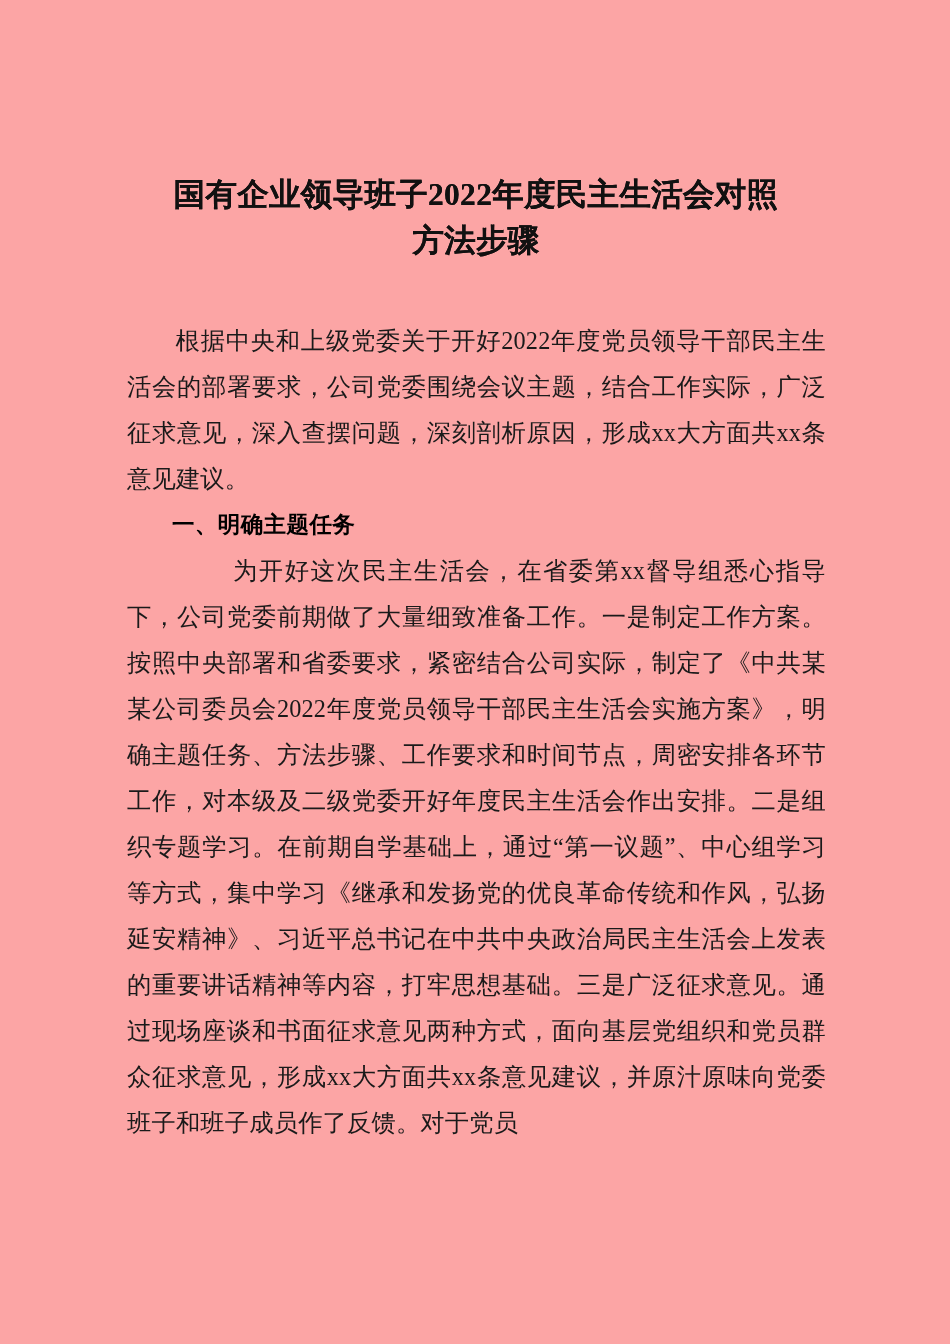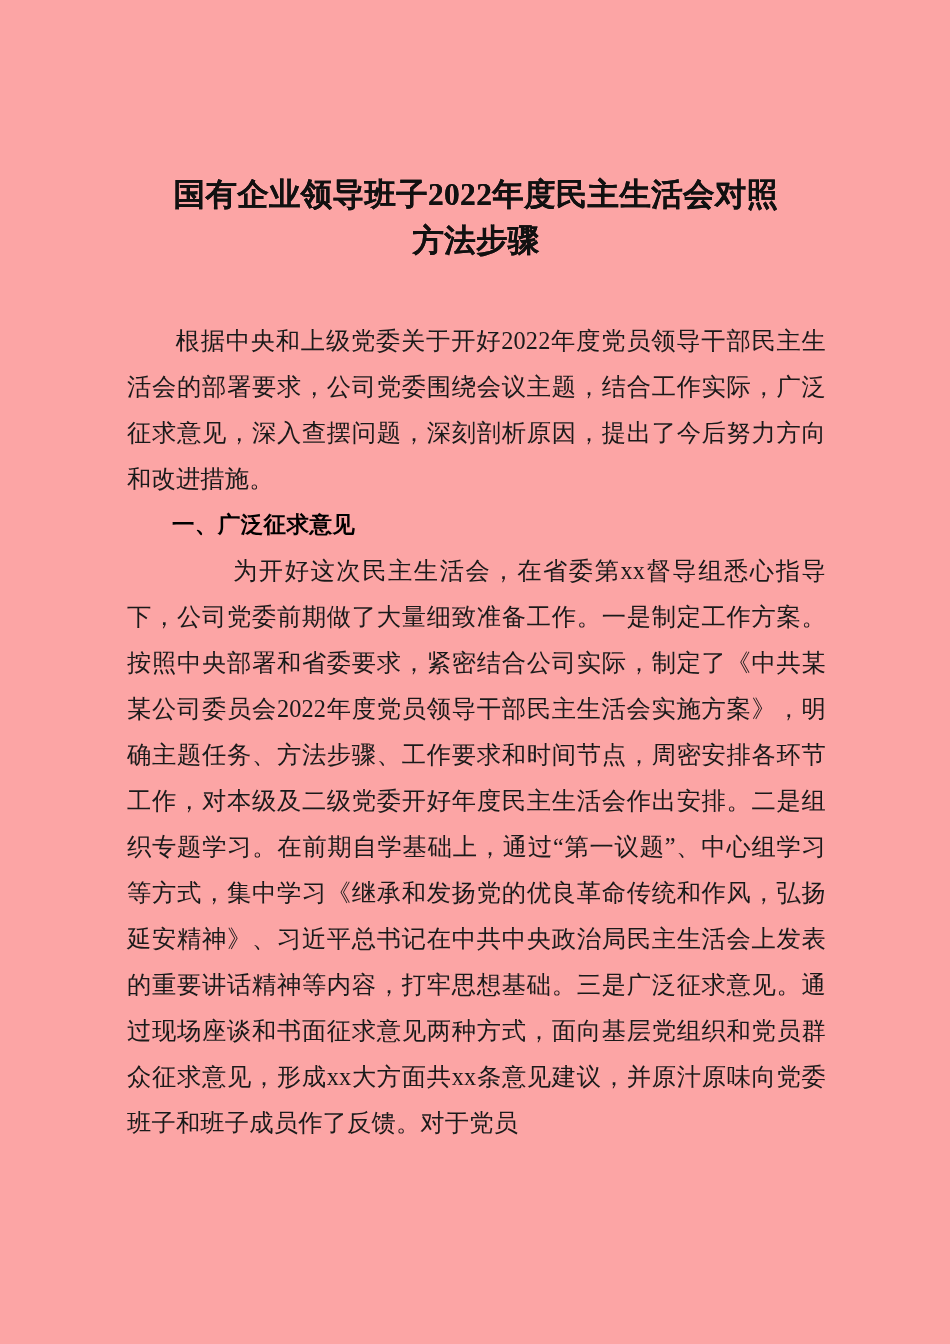--- a/index.html
+++ b/index.html
@@ -83,21 +83,21 @@
 
 <div class="page">
 
   <div class="doc-title">
     <div>国有企业领导班子2022年度民主生活会对照</div>
     <div>方法步骤</div>
   </div>
 
   <div class="body-block">
 
-    <p class="para indent-2">根据中央和上级党委关于开好2022年度党员领导干部民主生活会的部署要求，公司党委围绕会议主题，结合工作实际，广泛征求意见，深入查摆问题，深刻剖析原因，提出了今后努力方向和改进措施。</p>
+    <p class="para indent-2">根据中央和上级党委关于开好2022年度党员领导干部民主生活会的部署要求，公司党委围绕会议主题，结合工作实际，广泛征求意见，深入查摆问题，深刻剖析原因，形成xx大方面共xx条意见建议。</p>
 
-    <h2 class="section-heading">一、广泛征求意见</h2>
+    <h2 class="section-heading">一、明确主题任务</h2>
 
     <p class="para indent-3">为开好这次民主生活会，在省委第xx督导组悉心指导下，公司党委前期做了大量细致准备工作。一是制定工作方案。按照中央部署和省委要求，紧密结合公司实际，制定了《中共某某公司委员会2022年度党员领导干部民主生活会实施方案》，明确主题任务、方法步骤、工作要求和时间节点，周密安排各环节工作，对本级及二级党委开好年度民主生活会作出安排。二是组织专题学习。在前期自学基础上，通过“第一议题”、中心组学习等方式，集中学习《继承和发扬党的优良革命传统和作风，弘扬延安精神》、习近平总书记在中共中央政治局民主生活会上发表的重要讲话精神等内容，打牢思想基础。三是广泛征求意见。通过现场座谈和书面征求意见两种方式，面向基层党组织和党员群众征求意见，形成xx大方面共xx条意见建议，并原汁原味向党委班子和班子成员作了反馈。对于党员</p>
 
   </div>
 
 </div>
 
 </body></html>

